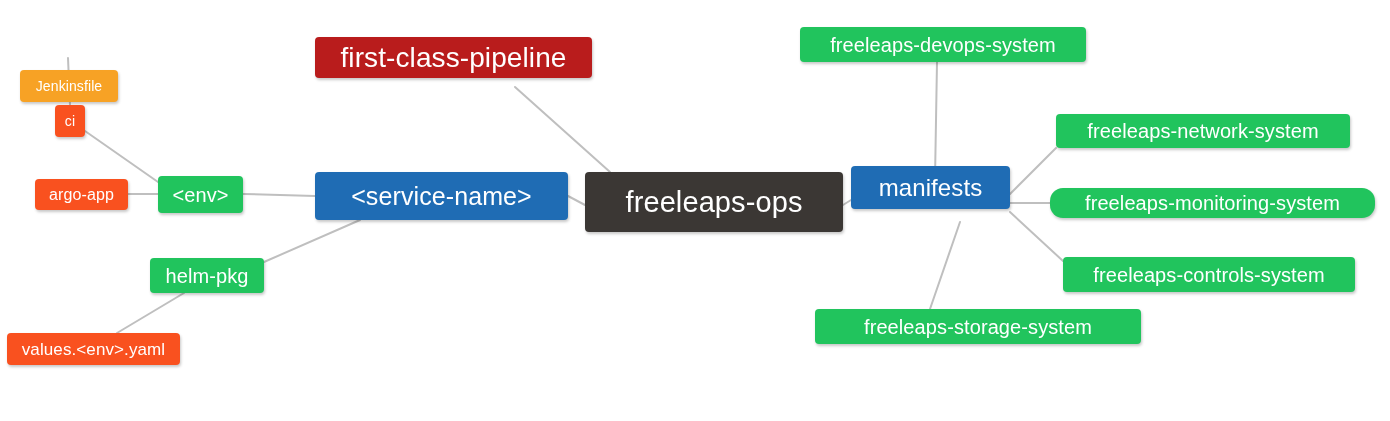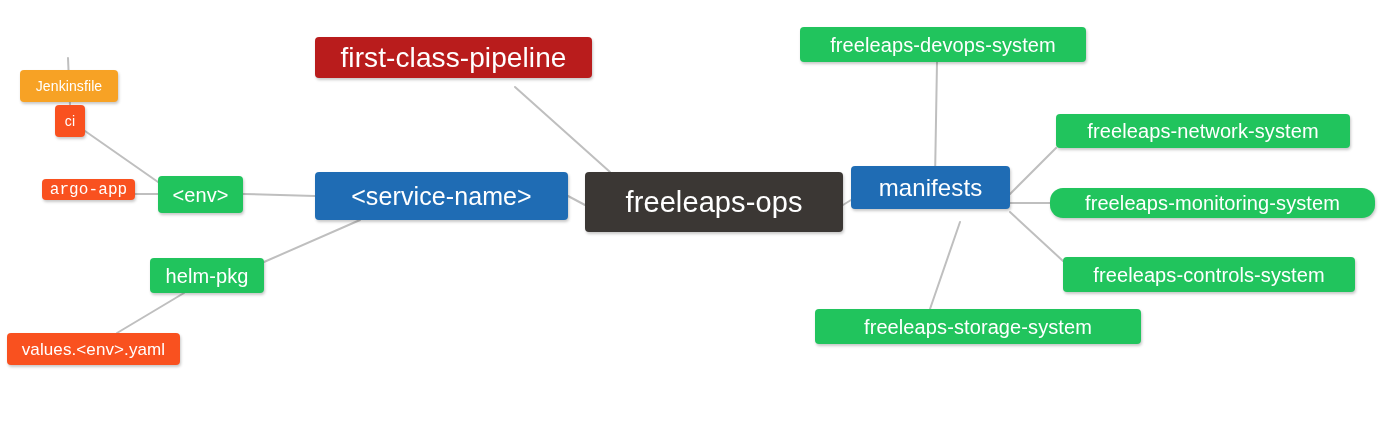--- a/index.html
+++ b/index.html
@@ -78,21 +78,21 @@
       </div>
       <div class="node" style="left: 150px; top: 258px; width: 114px; height: 35px; background: rgb(33, 196, 93); font-size: 20px;">
         <span>helm-pkg</span>
       </div>
       <div class="node" style="left: 20px; top: 26px; width: 98px; height: 32px; background: rgb(247, 162, 37); font-size: 14px; margin-top: 44px;">
         <span>Jenkinsfile</span>
       </div>
       <div class="node" style="left: 55px; top: 105px; width: 30px; height: 32px; background: rgb(249, 81, 31); font-size: 14px;">
         <span>ci</span>
       </div>
-      <div class="node" style="left: 42px; top: 179px; width: 93px; height: 21px; background: rgb(249, 81, 31); font-size: 16px; font-family: Liberation Mono, monospace;">
+      <div class="node" style="left: 35px; top: 179px; width: 93px; height: 31px; background: rgb(249, 81, 31); font-size: 16px;">
         <span>argo-app</span>
       </div>
       <div class="node" style="left: 7px; top: 333px; width: 173px; height: 32px; background: rgb(249, 81, 31); font-size: 17px;">
         <span>values.&lt;env&gt;.yaml</span>
       </div>
       <div class="node" style="left: 800px; top: 27px; width: 286px; height: 35px; background: rgb(33, 196, 93); font-size: 20px;">
         <span>freeleaps-devops-system</span>
       </div>
       <div class="node" style="left: 1056px; top: 114px; width: 294px; height: 34px; background: rgb(33, 196, 93); font-size: 20px;">
         <span>freeleaps-network-system</span>

